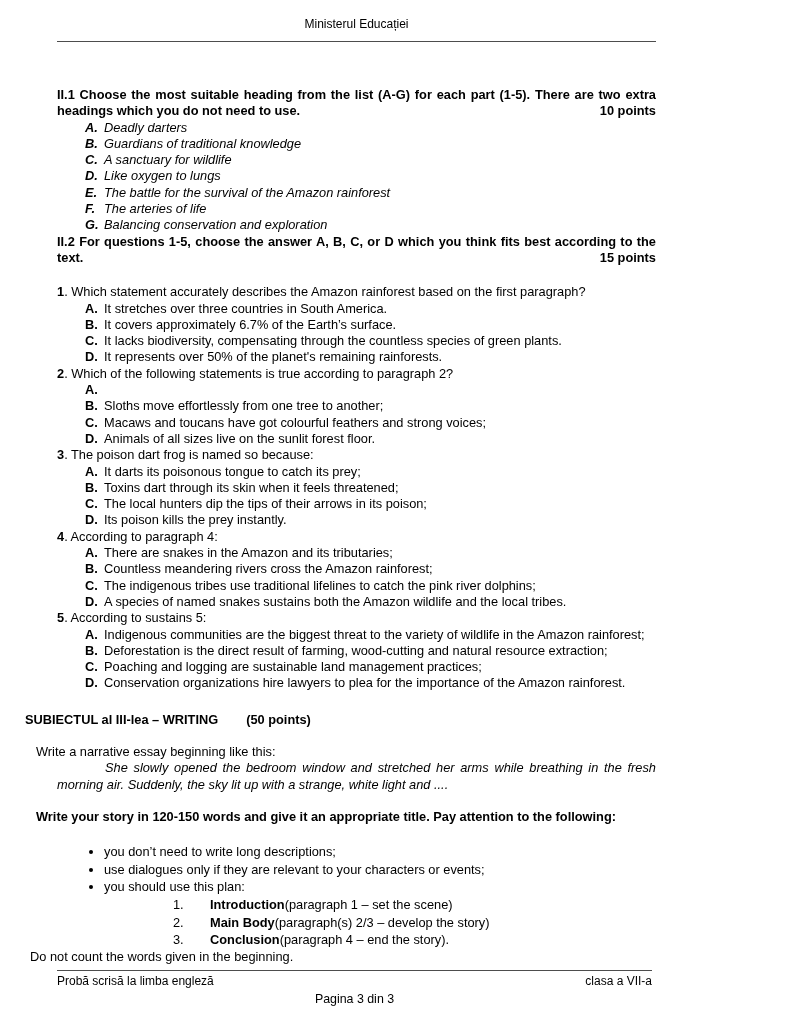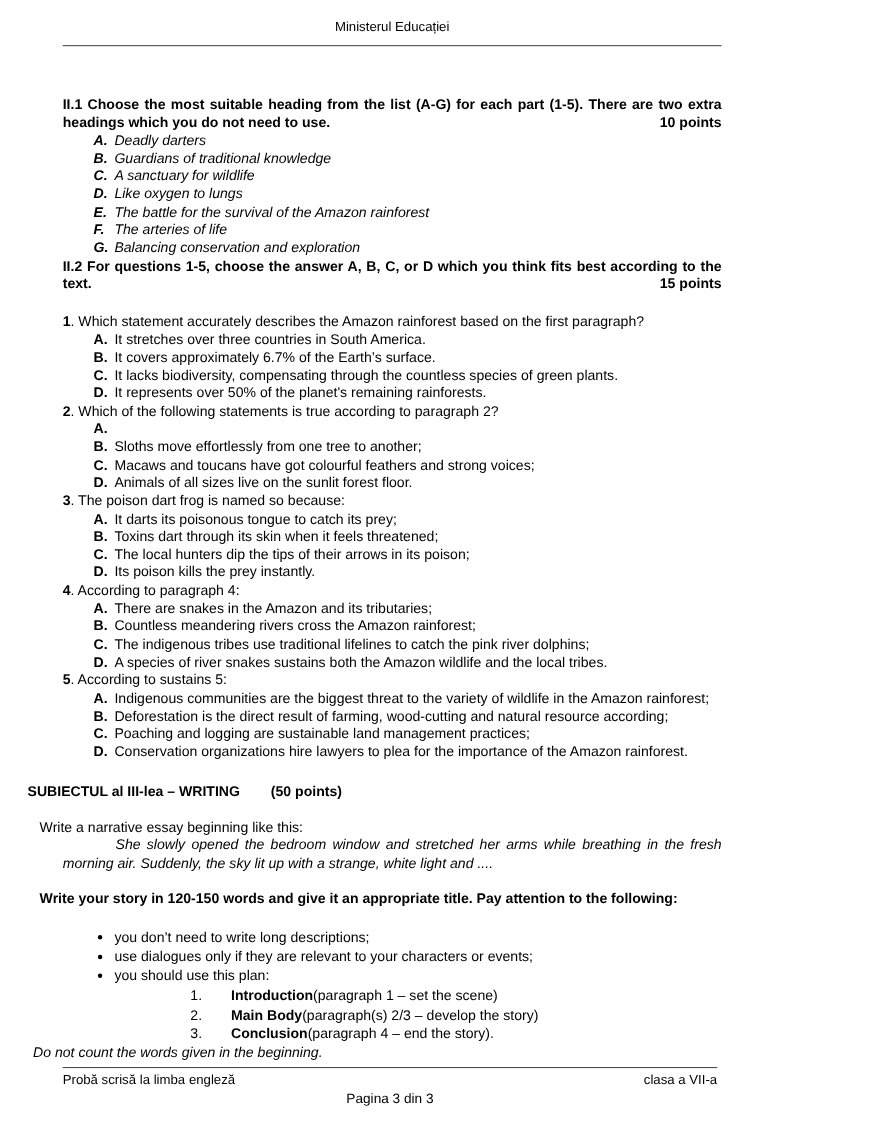--- a/index.html
+++ b/index.html
@@ -37,21 +37,21 @@
   
   .subiectul { font-weight:bold; margin-top:20px; margin-left:-32px; }
   .subiectul .gap { margin-left:28px; }
   .intro { margin-top:16px; margin-left:-21px; }
   .quote { font-style:italic; text-align:justify; text-indent:48px; }
   .instruction { font-weight:bold; margin-top:16px; margin-left:-21px; }
   .bullets { margin-top:18px; margin-left:47px; list-style:disc outside; line-height:17.6px; }
   .plan { line-height:17.6px; }
   .plan-row { display:flex; padding-left:116px; }
   .plan-num { width:18px; flex:none; }
-  .closing { margin-left:-27px;font-style:italic; }
+  .closing { margin-left:-27px; }
 
   
   .footer { position:absolute; left:57px; right:61px; top:970px; font-size:12px; line-height:15px; }
   .footer-row { display:flex; justify-content:space-between; margin-top:3px; }
   .footer-center { text-align:center; margin-top:3px; font-size:12.4px; }
 </style>
 </head>
 <body>
 
 <div class="page">
@@ -169,33 +169,33 @@
           <div class="orow">
               <span class="oletter">B.</span>
               <span>Countless meandering rivers cross the Amazon rainforest;</span>
             </div>
           <div class="orow">
               <span class="oletter">C.</span>
               <span>The indigenous tribes use traditional lifelines to catch the pink river dolphins;</span>
             </div>
           <div class="orow">
               <span class="oletter">D.</span>
-              <span>A species of river snakes sustains both the Amazon wildlife and the local tribes.</span>
+              <span>A species of named snakes sustains both the Amazon wildlife and the local tribes.</span>
             </div>
         </div>
 
         <div class="question">
           <p class="qline"><span class="qnum">5</span><span>. According to sustains 5:</span></p>
           <div class="orow">
               <span class="oletter">A.</span>
               <span>Indigenous communities are the biggest threat to the variety of wildlife in the Amazon rainforest;</span>
             </div>
           <div class="orow">
               <span class="oletter">B.</span>
-              <span>Deforestation is the direct result of farming, wood-cutting and natural resource according;</span>
+              <span>Deforestation is the direct result of farming, wood-cutting and natural resource extraction;</span>
             </div>
           <div class="orow">
               <span class="oletter">C.</span>
               <span>Poaching and logging are sustainable land management practices;</span>
             </div>
           <div class="orow">
               <span class="oletter">D.</span>
               <span>Conservation organizations hire lawyers to plea for the importance of the Amazon rainforest.</span>
             </div>
         </div>

